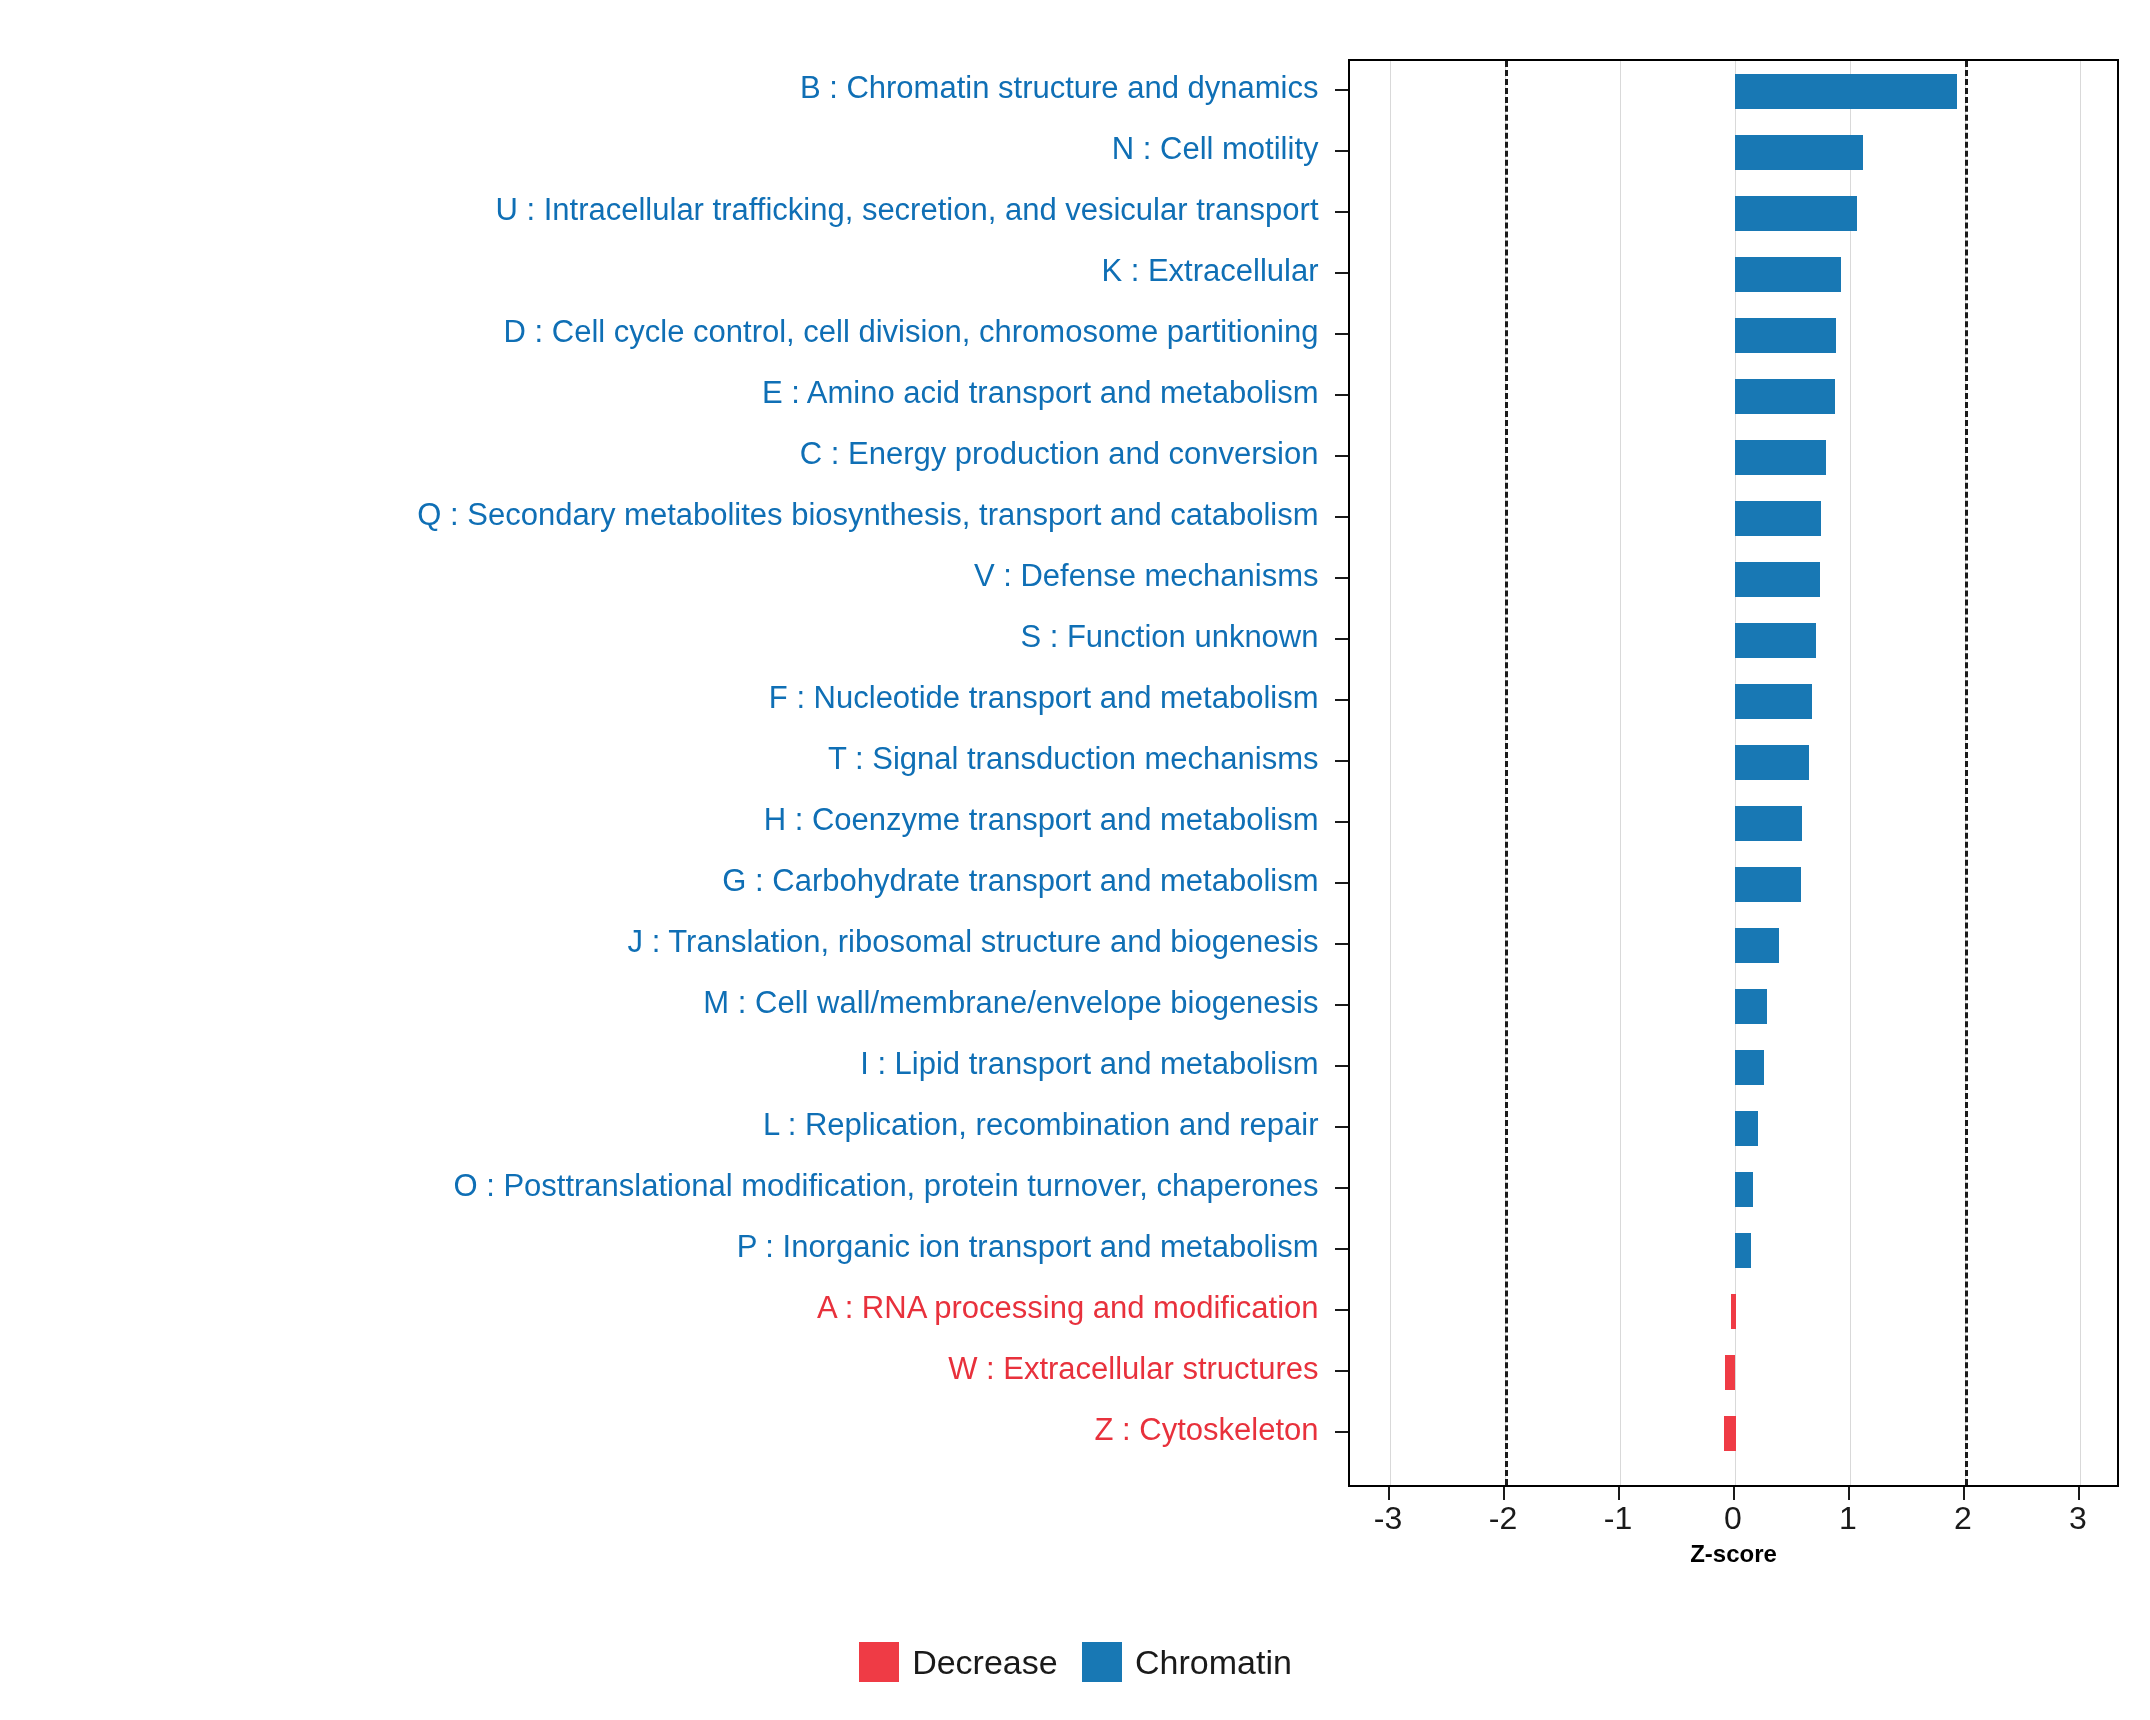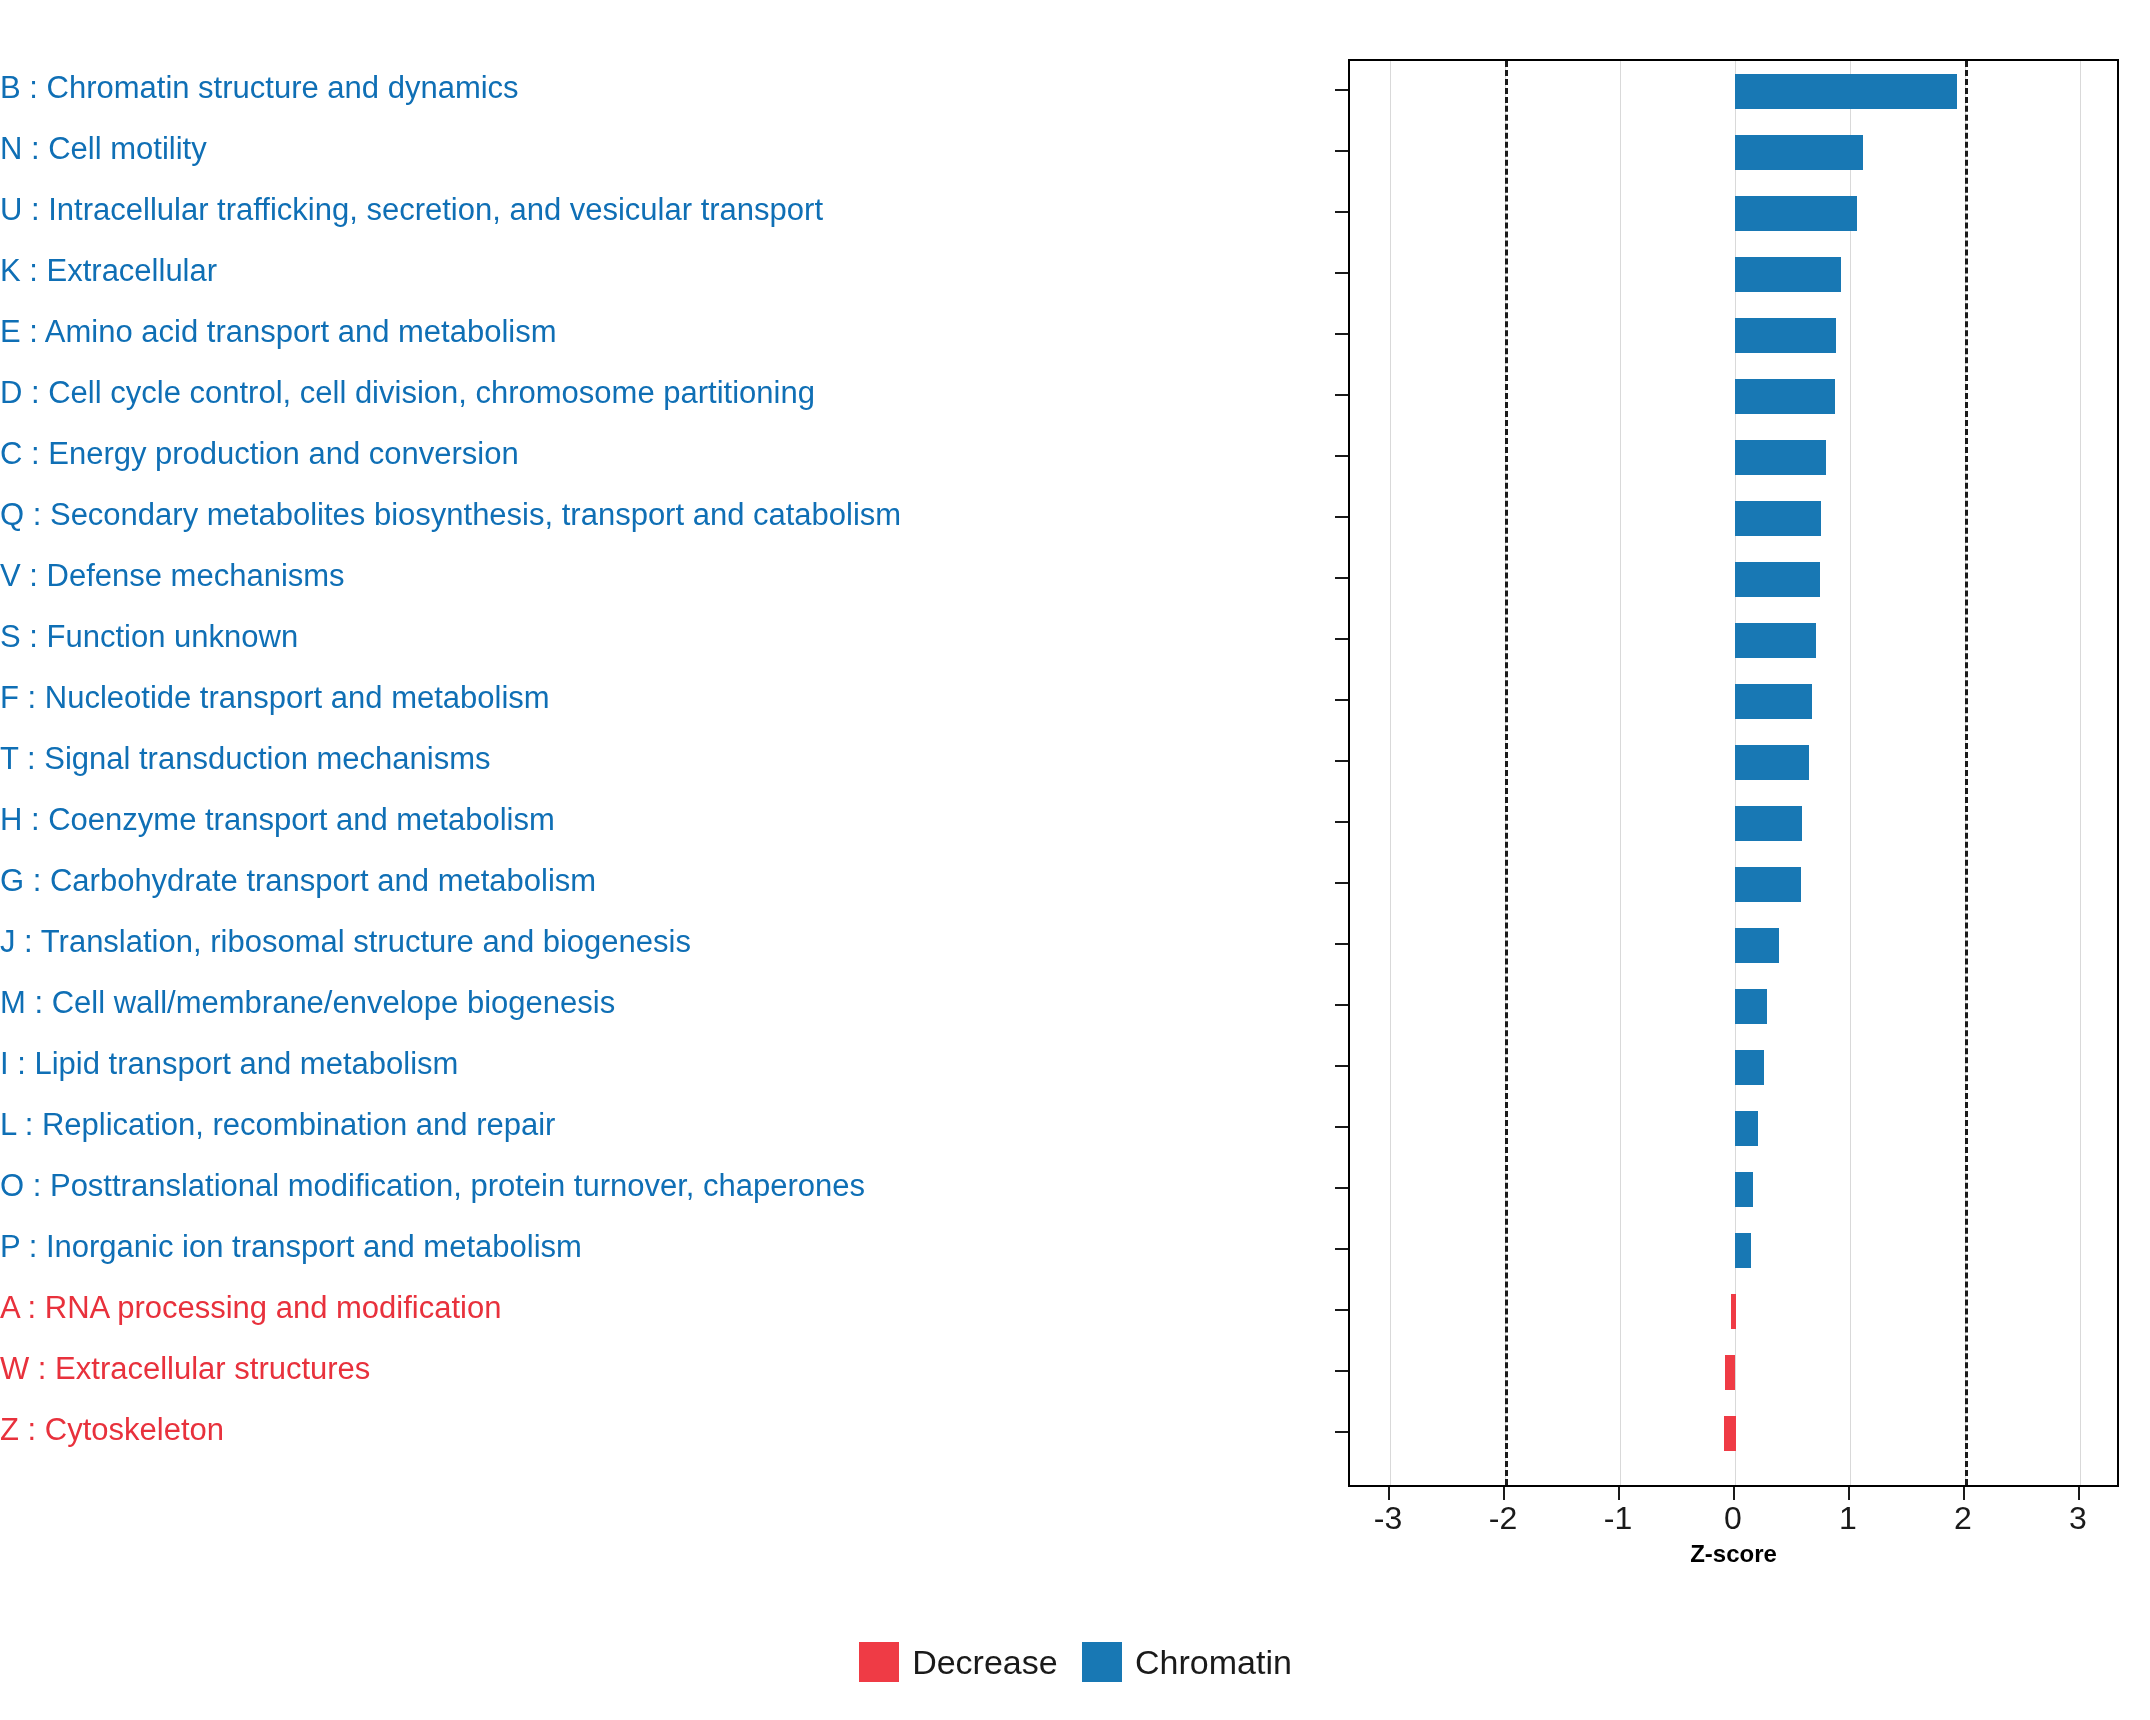--- a/index.html
+++ b/index.html
@@ -31,21 +31,21 @@
   
   .labels {
     position: absolute;
     left: 0px;
     top: 57px;
     width: 1330px;
   }
   .row-label {
     height: 61px;
     line-height: 61px;
-    text-align: left;
+    text-align: right;
     font-size: 31px;
     white-space: nowrap;
     padding-right: 11.5px;
     box-sizing: border-box;
   }
   .row-label.inc { color: #0f6fb5; }
   .row-label.dec { color: #e8313c; }
 
   
   .panel {
@@ -181,22 +181,22 @@
 <body>
 
 <div class="page">
   <div class="chart-area">
 
     <div class="labels" id="labels">
         <div class="row-label inc">B : Chromatin structure and dynamics</div>
         <div class="row-label inc">N : Cell motility</div>
         <div class="row-label inc">U : Intracellular trafficking, secretion, and vesicular transport</div>
         <div class="row-label inc">K : Extracellular</div>
+        <div class="row-label inc">D : Cell cycle control, cell division, chromosome partitioning</div>
         <div class="row-label inc">E : Amino acid transport and metabolism</div>
-        <div class="row-label inc">D : Cell cycle control, cell division, chromosome partitioning</div>
         <div class="row-label inc">C : Energy production and conversion</div>
         <div class="row-label inc">Q : Secondary metabolites biosynthesis, transport and catabolism</div>
         <div class="row-label inc">V : Defense mechanisms</div>
         <div class="row-label inc">S : Function unknown</div>
         <div class="row-label inc">F : Nucleotide transport and metabolism</div>
         <div class="row-label inc">T : Signal transduction mechanisms</div>
         <div class="row-label inc">H : Coenzyme transport and metabolism</div>
         <div class="row-label inc">G : Carbohydrate transport and metabolism</div>
         <div class="row-label inc">J : Translation, ribosomal structure and biogenesis</div>
         <div class="row-label inc">M : Cell wall/membrane/envelope biogenesis</div>

